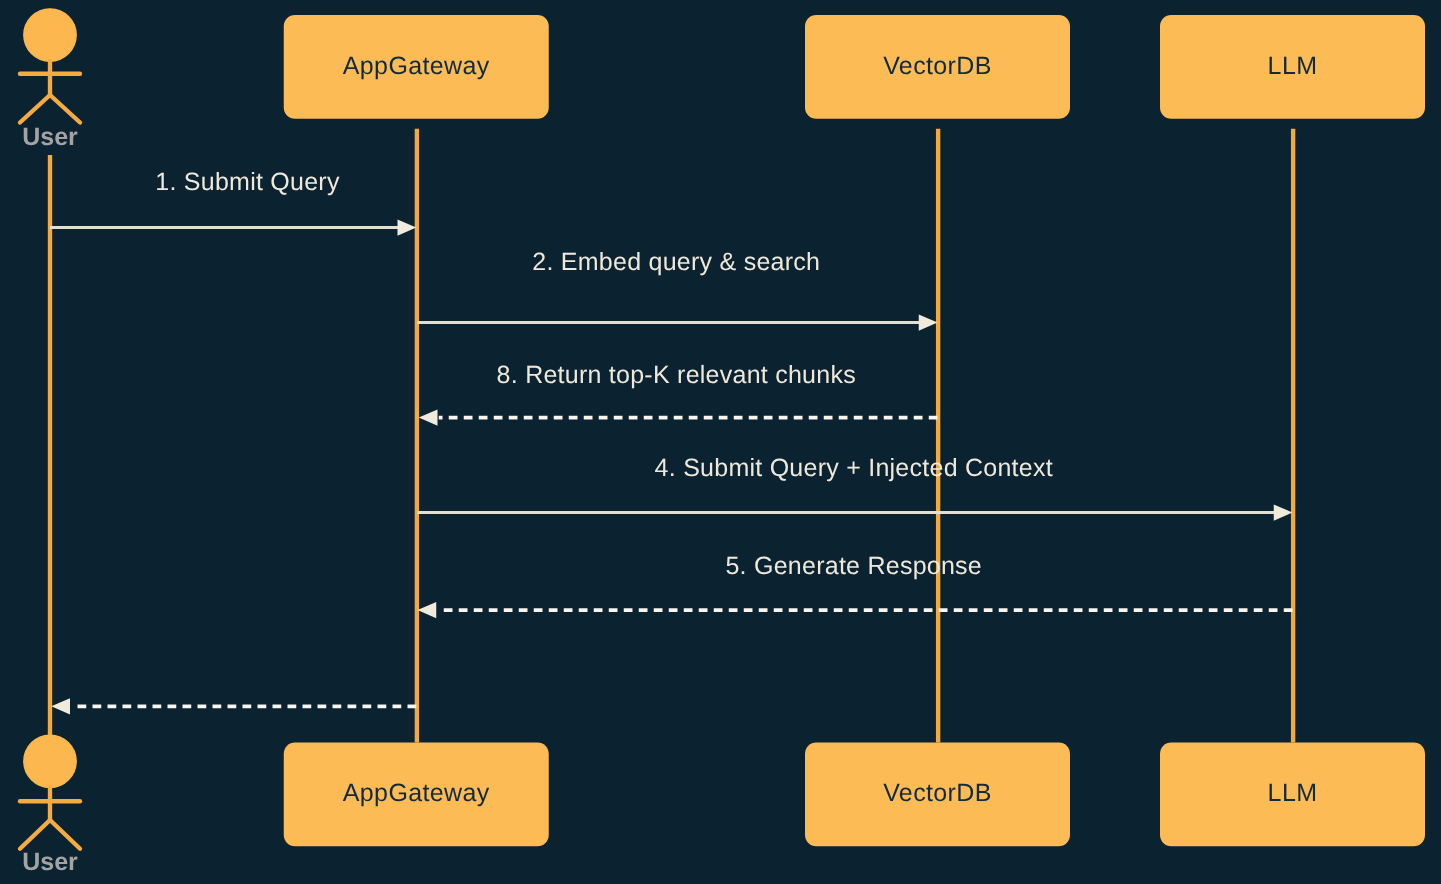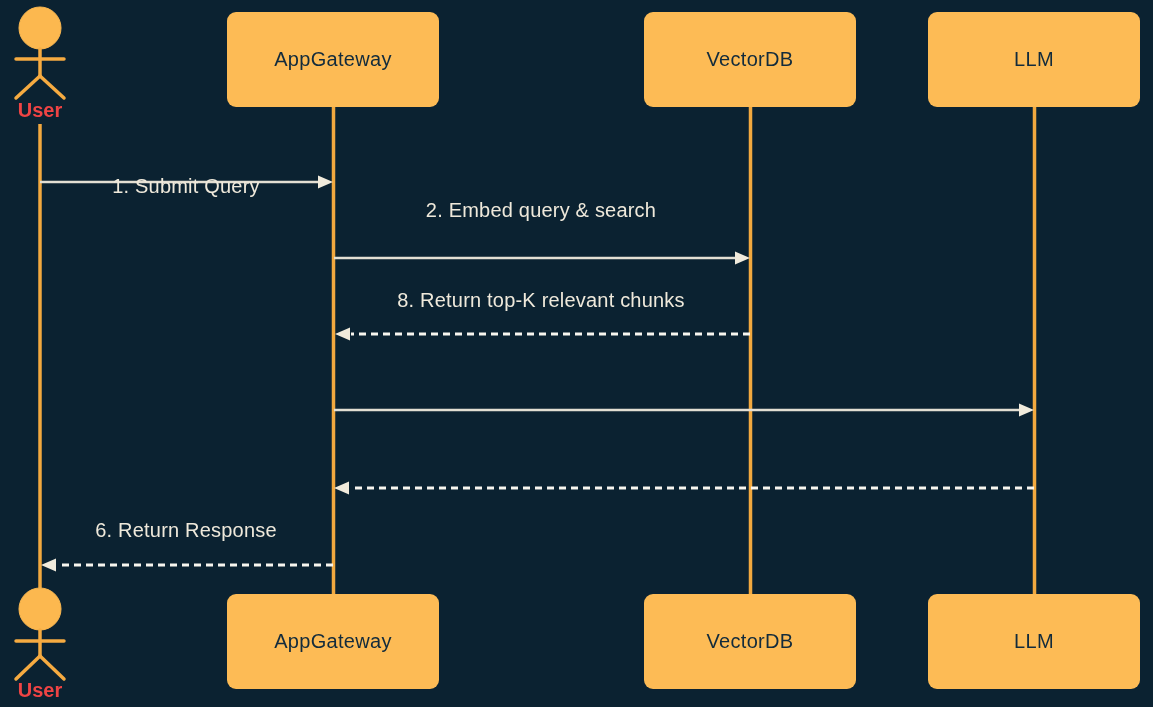--- a/index.html
+++ b/index.html
@@ -43,21 +43,21 @@
     stroke-width: 3;
     stroke-dasharray: 7 5;
   }
   .arrow-head {
     fill: #f1ebdc;
     stroke: none;
   }
   .pbox {
     position: absolute;
     width: 212px;
-    height: 95px;
+    height: 83px;
     background: #fdbb55;
     border-radius: 9px;
     display: flex;
     align-items: center;
     justify-content: center;
     color: #122b3c;
     font-size: 20px;
     letter-spacing: 0.3px;
   }
   .msg {
@@ -67,21 +67,21 @@
     color: #efe9db;
     font-size: 20px;
     line-height: 26px;
     letter-spacing: 0.2px;
   }
   .actor-label {
     position: absolute;
     transform: translateX(-50%);
     left: 40px;
     white-space: nowrap;
-    color: #ef4444;
+    color: #a3a3a3;
     font-size: 20px;
     font-weight: 600;
     line-height: 24px;
   }
 </style>
 </head>
 <body>
 
 <div class="stage">
 
@@ -155,18 +155,19 @@
   <div class="pbox" style="left:644px; top:594px;">
     <span>VectorDB</span>
   </div>
   <div class="pbox" style="left:928px; top:594px;">
     <span>LLM</span>
   </div>
 
   <div class="actor-label" style="top:98px;">User</div>
   <div class="actor-label" style="top:678px;">User</div>
 
-  <div class="msg" style="left:186px; top:133px;margin-top:40px;">1. Submit Query</div>
+  <div class="msg" style="left:198px; top:133px;">1. Submit Query</div>
   <div class="msg" style="left:541px; top:197px;">2. Embed query &amp; search</div>
   <div class="msg" style="left:541px; top:287px;">8. Return top-K relevant chunks</div>
-  <div class="msg" style="left:186px; top:517px;">6. Return Response</div>
+  <div class="msg" style="left:683px; top:362px;">4. Submit Query + Injected Context</div>
+  <div class="msg" style="left:683px; top:440px;">5. Generate Response</div>
 
 </div>
 
 </body></html>

